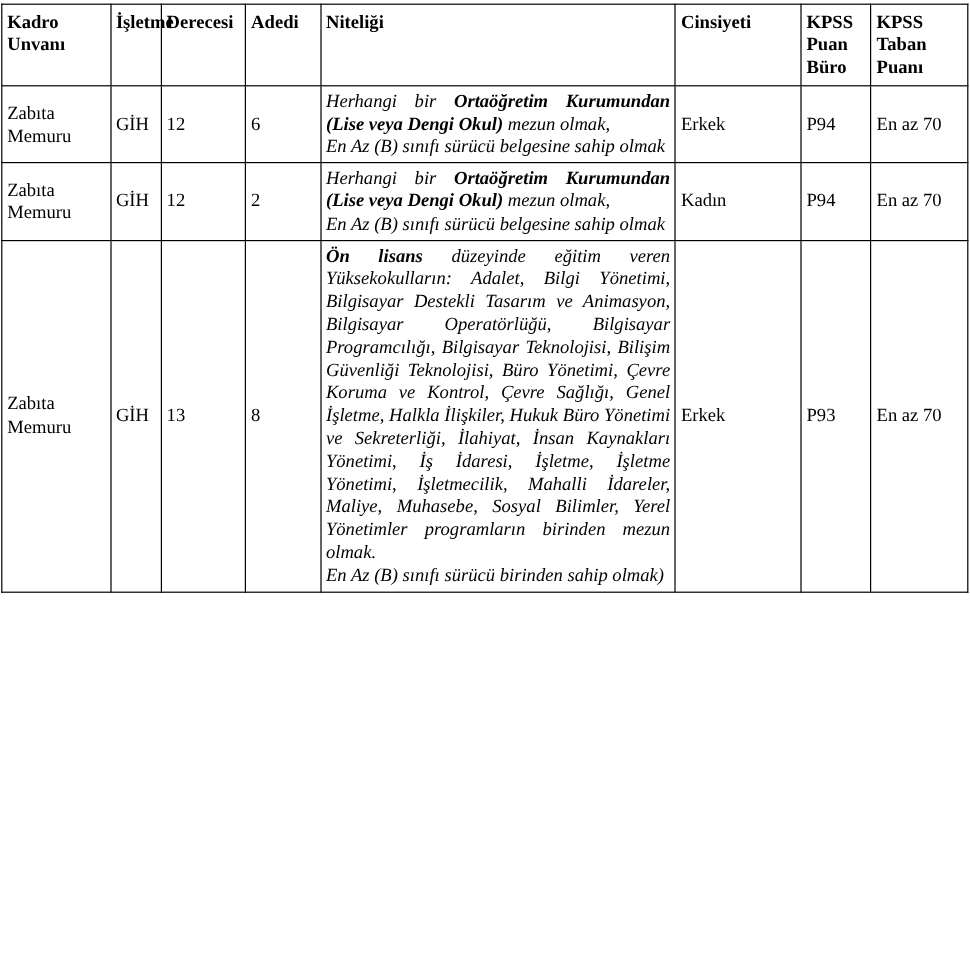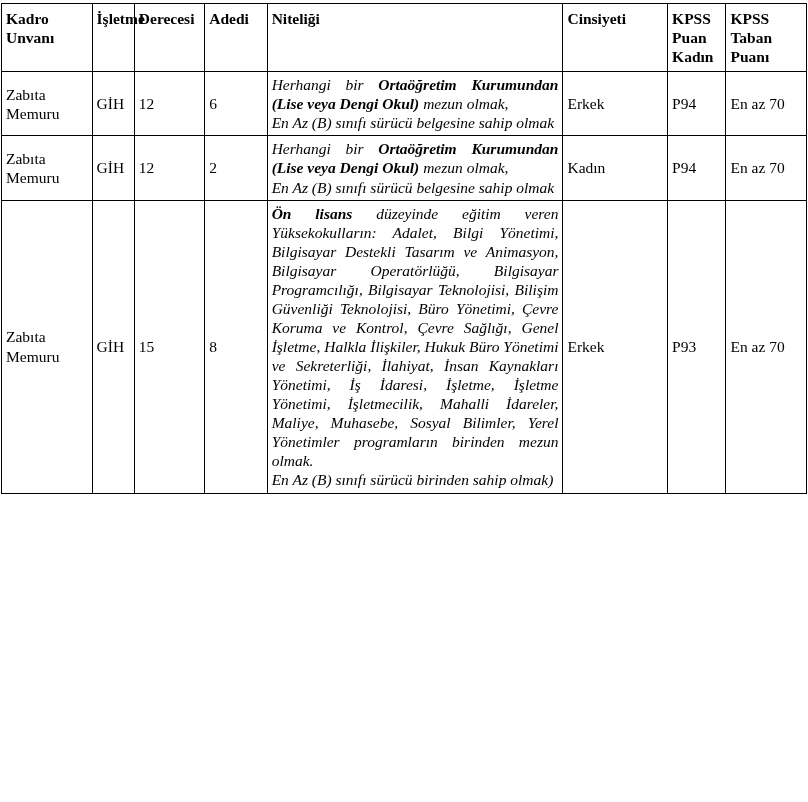--- a/index.html
+++ b/index.html
@@ -90,21 +90,21 @@
       <col class="c-taban">
     </colgroup>
     <thead>
       <tr>
         <th>Kadro Unvanı</th>
         <th>İşletme</th>
         <th>Derecesi</th>
         <th>Adedi</th>
         <th>Niteliği</th>
         <th>Cinsiyeti</th>
-        <th>KPSS Puan Kadın</th>
+        <th>KPSS Puan Büro</th>
         <th>KPSS Taban Puanı</th>
       </tr>
     </thead>
     <tbody>
 
       <tr>
         <td class="cell-mid">Zabıta Memuru</td>
         <td class="cell-mid">GİH</td>
         <td class="cell-mid">12</td>
         <td class="cell-mid">6</td>
@@ -127,21 +127,21 @@
           <p>En Az (B) sınıfı sürücü belgesine sahip olmak</p>
         </td>
         <td class="cell-mid">Kadın</td>
         <td class="cell-mid">P94</td>
         <td class="cell-mid">En az 70</td>
       </tr>
 
       <tr>
         <td class="cell-mid">Zabıta Memuru</td>
         <td class="cell-mid">GİH</td>
-        <td class="cell-mid">15</td>
+        <td class="cell-mid">13</td>
         <td class="cell-mid">8</td>
         <td class="nitelik">
           <p class="just"><b>Ön lisans</b><span> düzeyinde eğitim veren Yüksekokulların: Adalet, Bilgi Yönetimi, Bilgisayar Destekli Tasarım ve Animasyon, Bilgisayar Operatörlüğü, Bilgisayar Programcılığı, Bilgisayar Teknolojisi, Bilişim Güvenliği Teknolojisi, Büro Yönetimi, Çevre Koruma ve Kontrol, Çevre Sağlığı, Genel İşletme, Halkla İlişkiler, Hukuk Büro Yönetimi ve Sekreterliği, İlahiyat, İnsan Kaynakları Yönetimi, İş İdaresi, İşletme, İşletme Yönetimi, İşletmecilik, Mahalli İdareler, Maliye, Muhasebe, Sosyal Bilimler, Yerel Yönetimler programların birinden mezun olmak.</span></p>
           <p>En Az (B) sınıfı sürücü birinden sahip olmak)</p>
         </td>
         <td class="cell-mid">Erkek</td>
         <td class="cell-mid">P93</td>
         <td class="cell-mid">En az 70</td>
       </tr>
 

